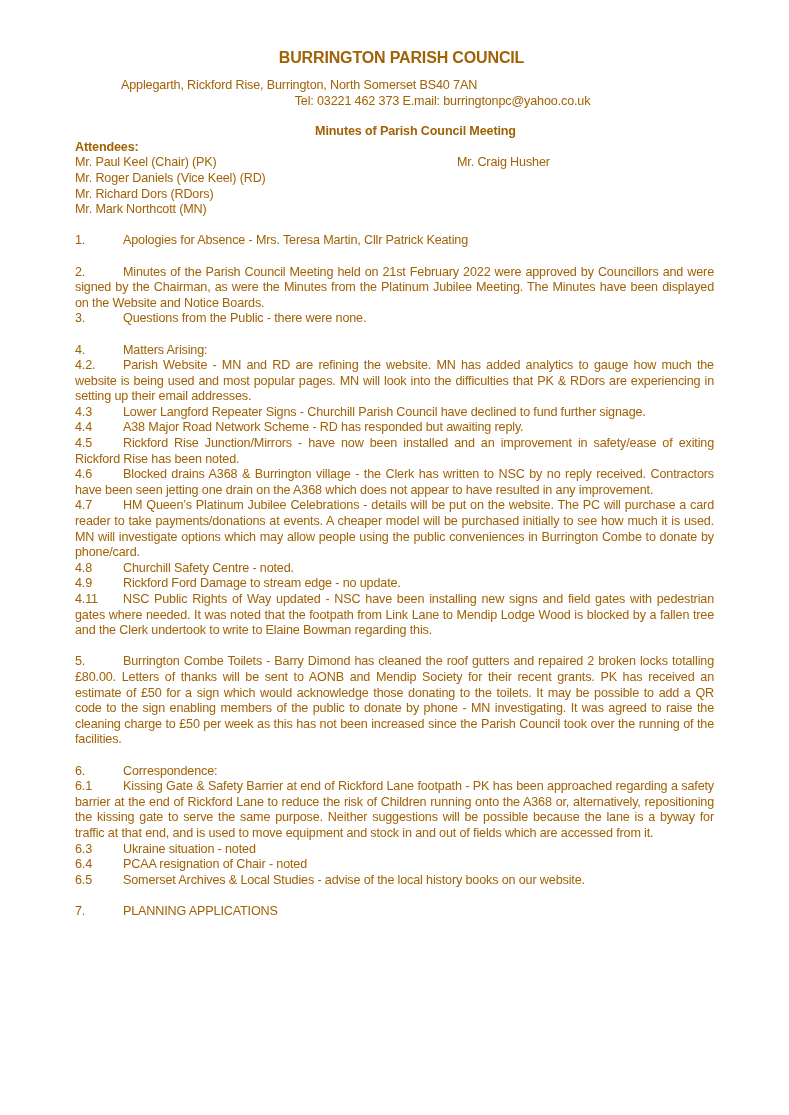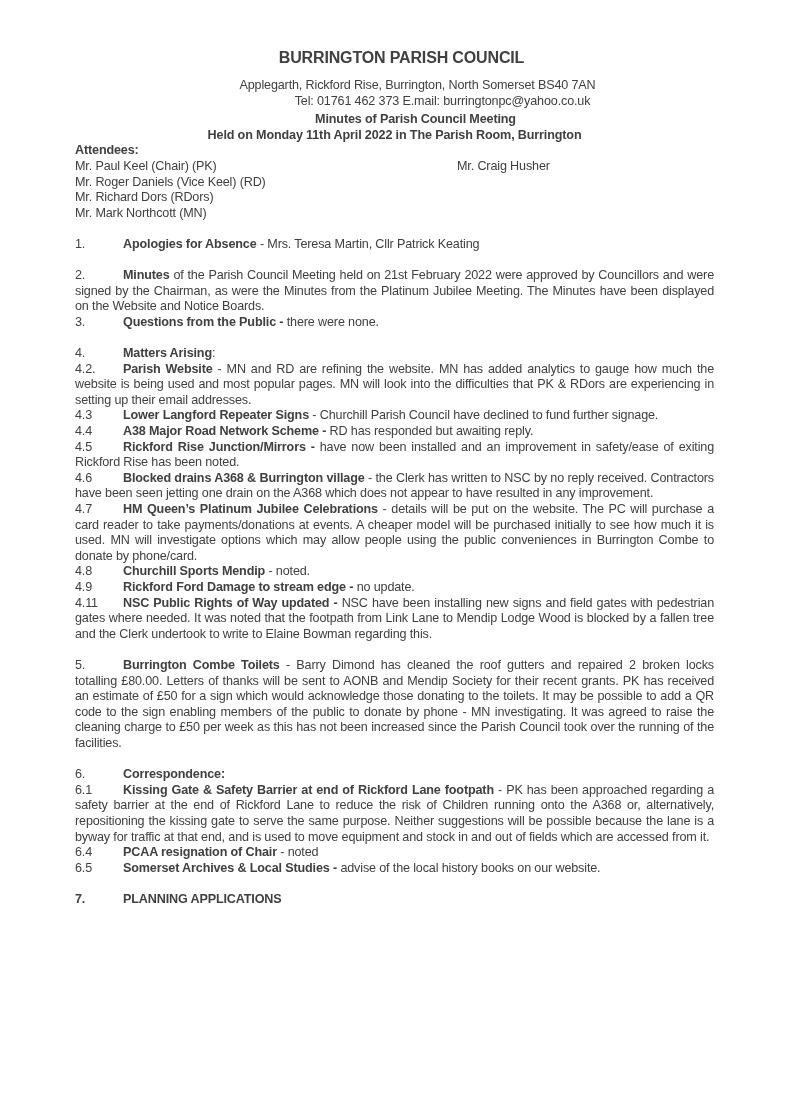--- a/index.html
+++ b/index.html
@@ -3,48 +3,47 @@
 <meta charset="utf-8">
 <style>
   html, body { margin: 0; padding: 0; background: #ffffff; }
   body { width: 789px; height: 1115px; overflow: hidden; }
   .page {
     position: relative;
     width: 789px; height: 1115px;
     font-family: "Liberation Sans", sans-serif;
     font-size: 12.6px;
     line-height: 15.6px;
-    color: #404040;
+    color: #a16207;
     letter-spacing: -0.15px;
   }
   .content { position: absolute; left: 75px; top: 48px; width: 639px; }
   .title { text-align: center; font-weight: bold; font-size: 16px; line-height: 20px; margin: 0 0 10px 0; padding-left: 14px; }
-  .address { text-align: center; padding-left: 46px; }
+  .address { text-align: left; padding-left: 46px; }
   .contact { text-align: center; padding-left: 96px; }
-  .subtitle { text-align: center; font-weight: bold; margin-top: 3px; padding-left: 42px;}
+  .subtitle { text-align: center; font-weight: bold; margin-top: 15px; padding-left: 42px;}
   .subtitle2 { text-align: center; font-weight: bold; }
   .attendees-head { font-weight: bold; }
   .att-row { position: relative; height: 15.6px; }
   .att-right { position: absolute; left: 382px; top: 0; }
   .gap { height: 15.6px; }
   .item { text-align: justify; }
   .item .num { display: inline-block; width: 48px; }
-  .item b { font-weight: bold; }
+  .item b { font-weight: normal; }
 </style>
 </head>
 <body>
 
 <div class="page">
   <div class="content">
 
     <div class="title">BURRINGTON PARISH COUNCIL</div>
     <div class="address">Applegarth, Rickford Rise, Burrington, North Somerset BS40 7AN</div>
-    <div class="contact">Tel: 01761 462 373  E.mail: burringtonpc@yahoo.co.uk</div>
+    <div class="contact">Tel: 03221 462 373  E.mail: burringtonpc@yahoo.co.uk</div>
     <div class="subtitle">Minutes of Parish Council Meeting</div>
-    <div class="subtitle2">Held on Monday 11th April 2022 in The Parish Room, Burrington</div>
 
     <div class="attendees-head">Attendees:</div>
     <div>
       <div class="att-row">
         <span>Mr. Paul Keel (Chair) (PK)</span>
         <span class="att-right">Mr. Craig Husher</span>
       </div>
       <div class="att-row"><span>Mr. Roger Daniels (Vice Keel) (RD)</span></div>
       <div class="att-row"><span>Mr. Richard Dors (RDors)</span></div>
       <div class="att-row"><span>Mr. Mark Northcott (MN)</span></div>
@@ -58,30 +57,31 @@
     <div class="item"><span class="num">3.</span><b>Questions from the Public -</b><span> there were none.</span></div>
 
     <div class="gap"></div>
     <div class="item"><span class="num">4.</span><b>Matters Arising</b><span>:</span></div>
     <div class="item"><span class="num">4.2.</span><b>Parish Website</b><span> - MN and RD are refining the website.  MN has added analytics to gauge how much the website is being used and most popular pages.  MN will look into the difficulties that PK &amp; RDors are experiencing in setting up their email addresses.</span></div>
     <div class="item"><span class="num">4.3</span><b>Lower Langford Repeater Signs</b><span> - Churchill Parish Council have declined to fund further signage.</span></div>
     <div class="item"><span class="num">4.4</span><b>A38 Major Road Network Scheme -</b><span>   RD has responded but awaiting reply.</span></div>
     <div class="item"><span class="num">4.5</span><b>Rickford Rise Junction/Mirrors -</b><span> have now been installed and an improvement in safety/ease of exiting Rickford Rise has been noted.</span></div>
     <div class="item"><span class="num">4.6</span><b>Blocked drains A368 &amp; Burrington village</b><span> - the Clerk has written to NSC by no reply received. Contractors have been seen jetting one drain on the A368 which does not appear to have resulted in any improvement.</span></div>
     <div class="item"><span class="num">4.7</span><b>HM Queen’s Platinum Jubilee Celebrations</b><span> - details will be put on the website.  The PC will purchase a card reader to take payments/donations at events.  A cheaper model will be purchased initially to see how much it is used.  MN will investigate options which may allow people using the public conveniences in Burrington Combe to donate by phone/card.</span></div>
-    <div class="item"><span class="num">4.8</span><b>Churchill Sports Mendip</b><span>  - noted.</span></div>
+    <div class="item"><span class="num">4.8</span><b>Churchill Safety Centre</b><span>  - noted.</span></div>
     <div class="item"><span class="num">4.9</span><b>Rickford Ford Damage to stream edge -</b><span>  no update.</span></div>
     <div class="item"><span class="num">4.11</span><b>NSC Public Rights of Way updated -</b><span> NSC have been installing new signs and field gates with pedestrian gates where needed.  It was noted that the footpath from Link Lane to Mendip Lodge Wood is blocked by a fallen tree and the Clerk undertook to write to Elaine Bowman regarding this.</span></div>
 
     <div class="gap"></div>
     <div class="item"><span class="num">5.</span><b>Burrington Combe Toilets</b><span> -   Barry Dimond has cleaned the roof gutters and repaired 2 broken locks totalling £80.00.  Letters of thanks will be sent to AONB and Mendip Society for their recent grants.  PK has received an estimate of £50 for a sign which would acknowledge those donating to the toilets.  It may be possible to add a QR code to the sign enabling members of the public to donate by phone - MN investigating. It was agreed to raise the cleaning charge to £50 per week as this has not been increased since the Parish Council took over the running of the facilities.</span></div>
 
     <div class="gap"></div>
     <div class="item"><span class="num">6.</span><b>Correspondence:</b><span></span></div>
     <div class="item"><span class="num">6.1</span><b>Kissing Gate &amp; Safety Barrier at end of Rickford Lane footpath</b><span>  - PK has been approached regarding a safety barrier at the end of Rickford Lane to reduce the risk of Children running onto the A368 or, alternatively, repositioning the kissing gate to serve the same purpose.  Neither suggestions will be possible because the lane is a byway for traffic at that end, and is used to move equipment and stock in and out of fields which are accessed from it.</span></div>
+    <div class="item"><span class="num">6.3</span><b>Ukraine situation</b><span> - noted</span></div>
     <div class="item"><span class="num">6.4</span><b>PCAA resignation of Chair</b><span> - noted</span></div>
     <div class="item"><span class="num">6.5</span><b>Somerset Archives &amp; Local Studies -</b><span>  advise of the local history books on our website.</span></div>
 
     <div class="gap"></div>
     <div class="item"><b class="num">7.</b><b>PLANNING APPLICATIONS</b><span></span></div>
 
   </div>
 </div>
 
 </body></html>

